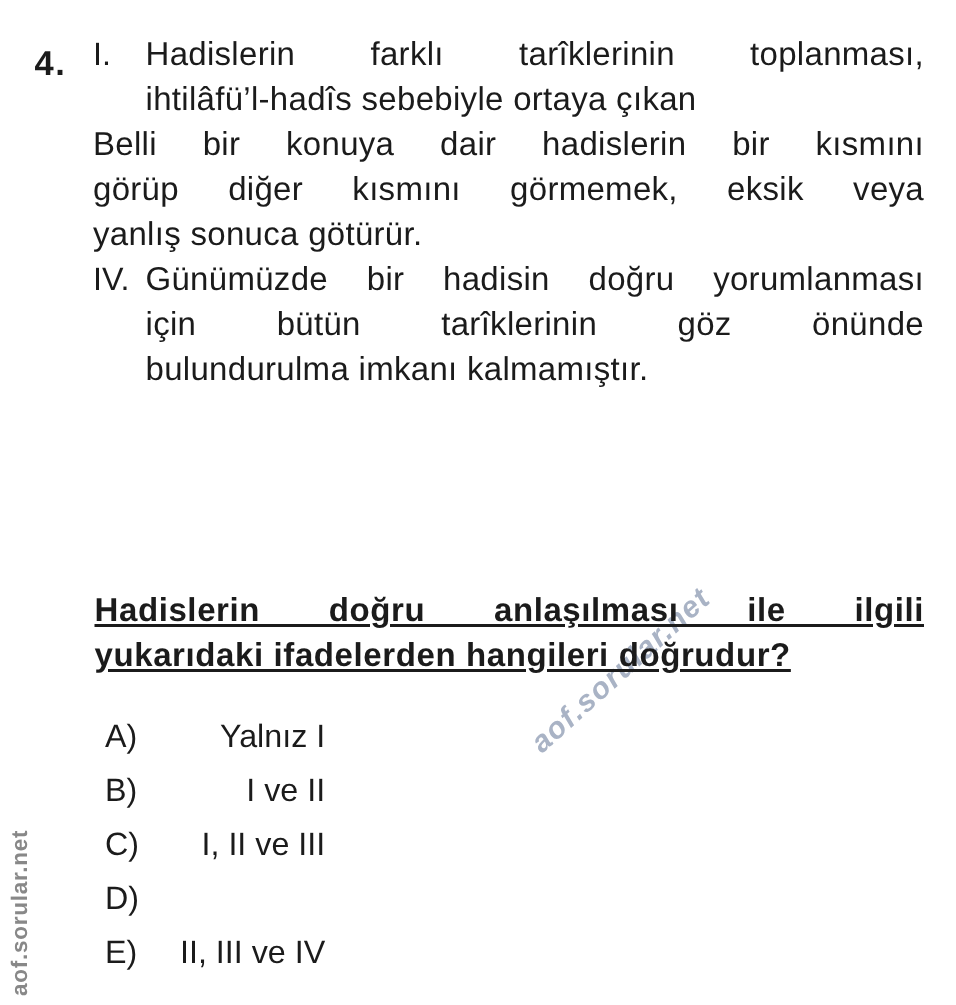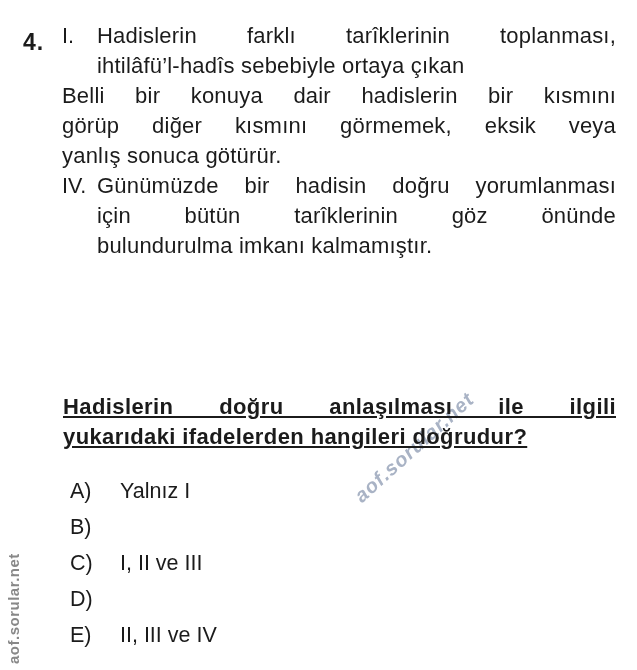--- a/index.html
+++ b/index.html
@@ -58,21 +58,21 @@
     top: 479px;
   }
   .option {
     display: flex;
     align-items: baseline;
     font-size: 21.5px;
     line-height: 24px;
     margin-bottom: 12px;
   }
   .opt-letter { flex: 0 0 50px; width: 50px; }
-  .opt-text { flex: 1 1 auto; }
+  .opt-text { flex: 1 1 auto; text-align: right; }
   .wm-diag {
     position: absolute;
     left: 338px;
     top: 436px;
     font-size: 20px;
     font-weight: bold;
     font-style: italic;
     letter-spacing: 1px;
     white-space: nowrap;
     transform: rotate(-42deg);
@@ -141,20 +141,21 @@
 
     <div class="options">
 
       <div class="option">
         <div class="opt-letter">A)</div>
         <div class="opt-text">Yalnız I</div>
       </div>
 
       <div class="option">
         <div class="opt-letter">B)</div>
+        <div class="opt-text">I ve II</div>
       </div>
 
       <div class="option">
         <div class="opt-letter">C)</div>
         <div class="opt-text">I, II ve III</div>
       </div>
 
       <div class="option">
         <div class="opt-letter">D)</div>
       </div>

